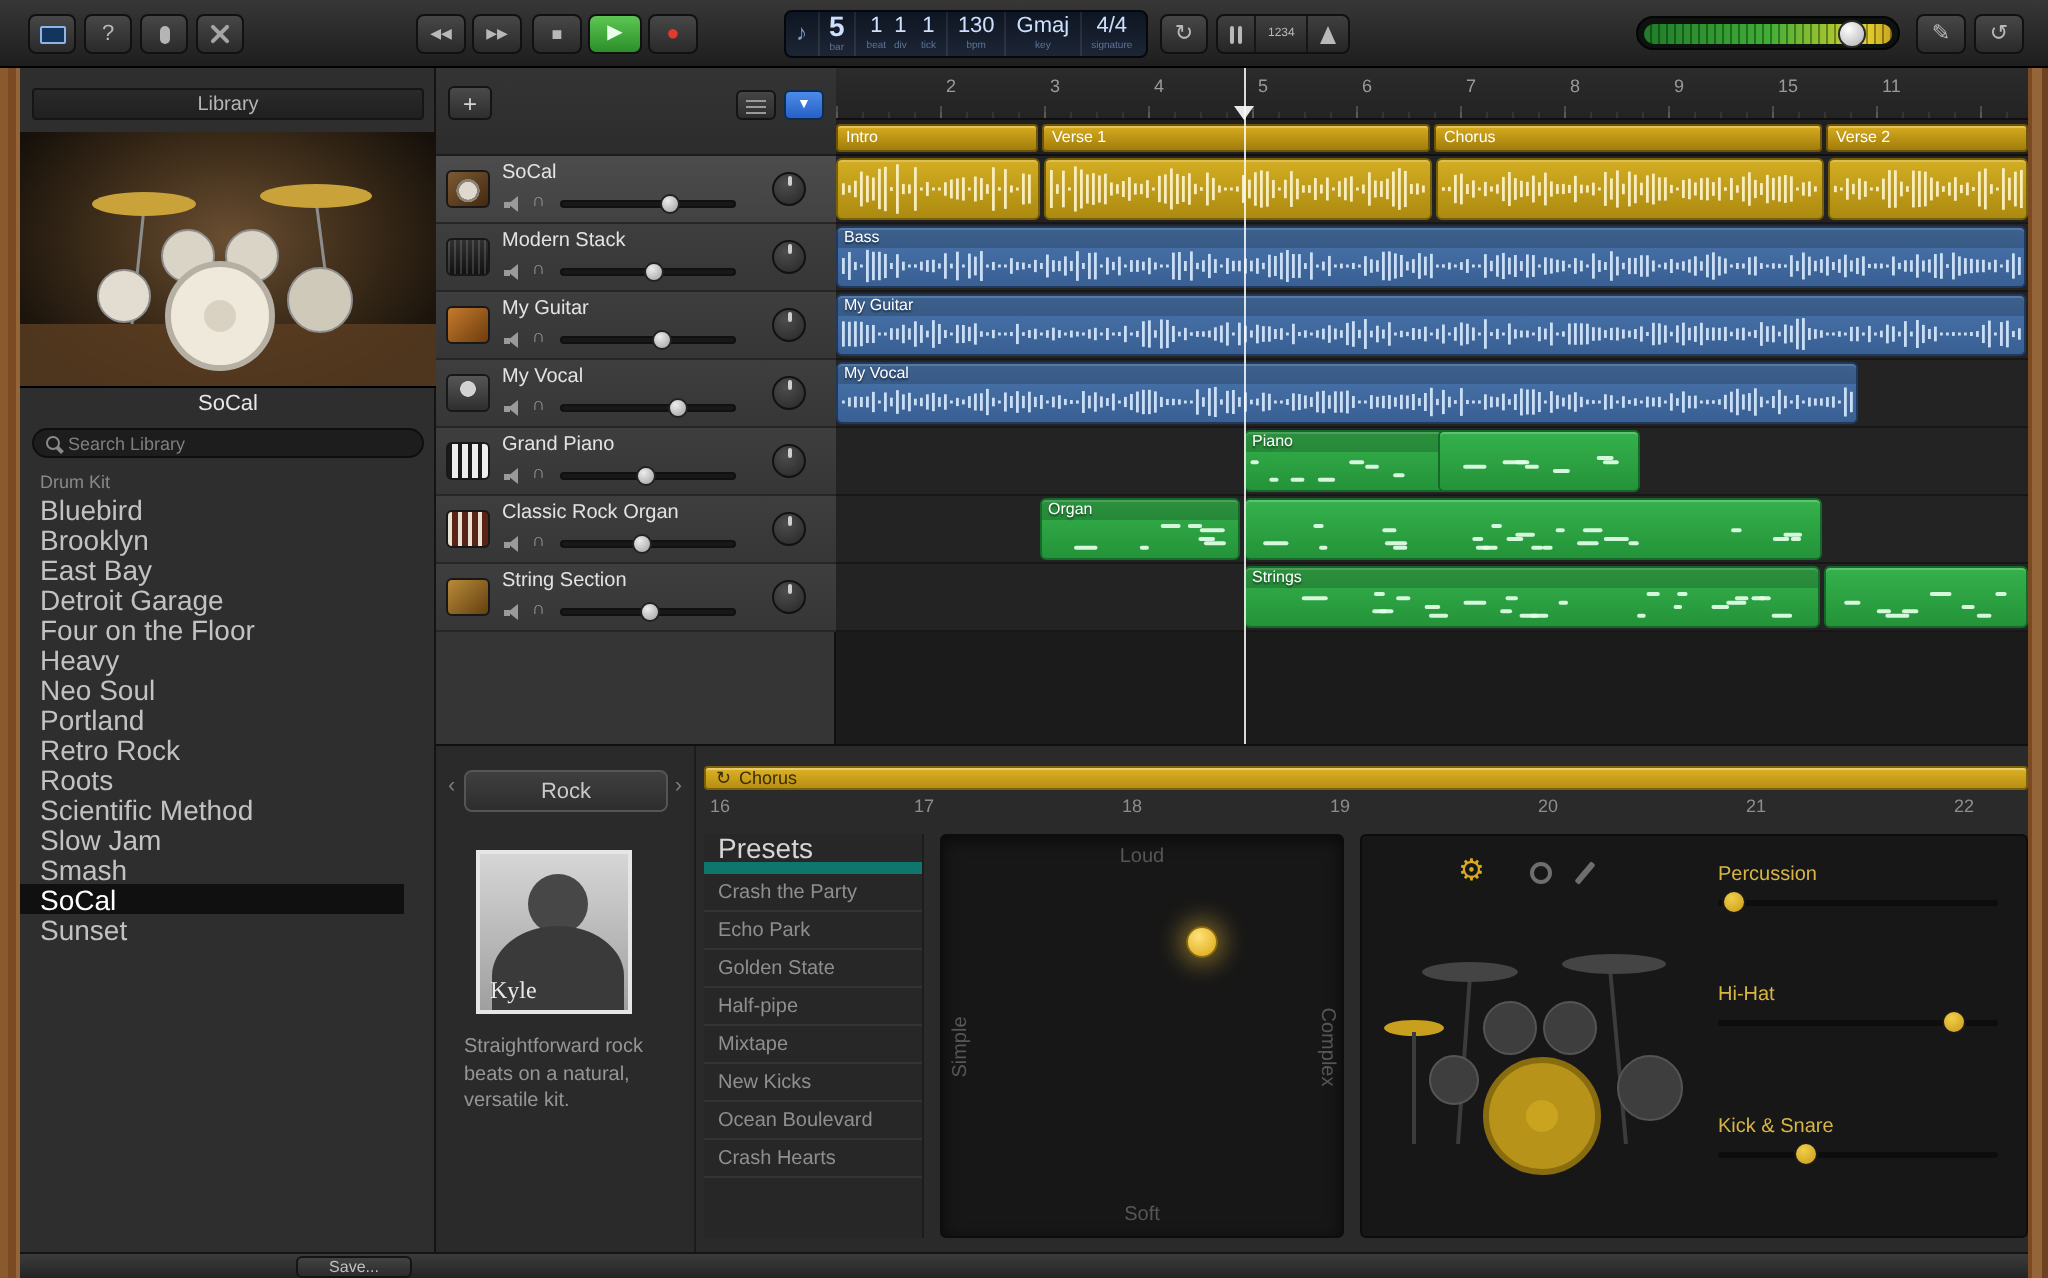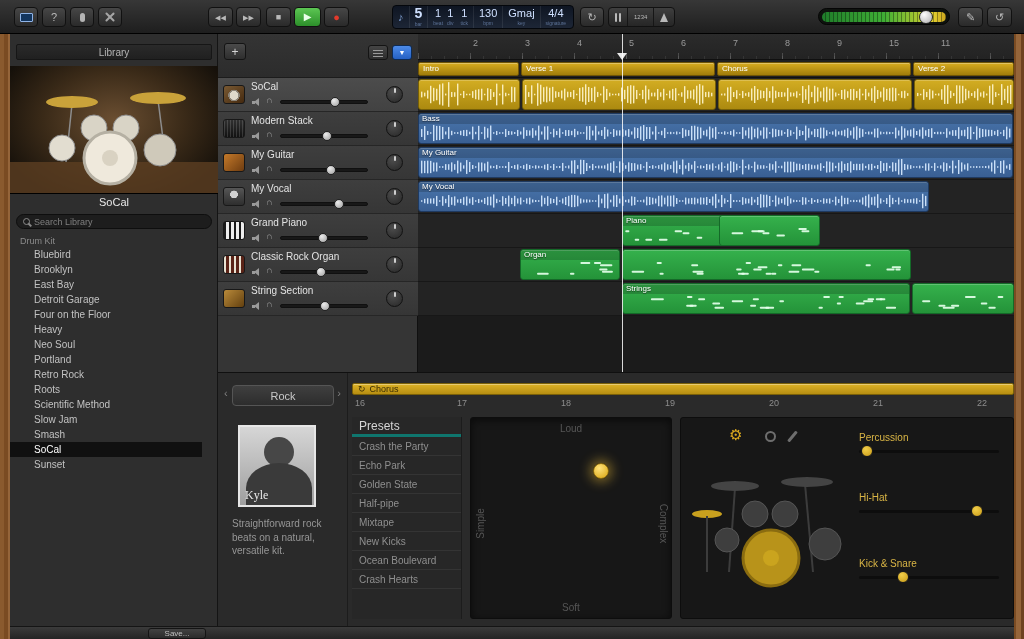--- a/index.html
+++ b/index.html
@@ -44,21 +44,21 @@
   background:radial-gradient(ellipse at 50% 42%,#6a4e31 0%,#3a2a18 48%,#15100a 85%);border-bottom:1px solid #000}
 #libcap{position:absolute;left:0;top:162px;width:208px;text-align:center;color:#e8e8e8;font-size:11px}
 #search{position:absolute;left:6px;top:180px;width:196px;height:15px;border-radius:8px;background:#1d1d1d;
   border:1px solid #0e0e0e;display:flex;align-items:center;padding:0 6px;gap:4px}
 #search input{flex:1;background:transparent;border:none;outline:none;color:#bbb;font-size:9px}
 #search input::placeholder{color:#7f7f7f}
 .mag{width:7px;height:7px;border:1.5px solid #8a8a8a;border-radius:50%;position:relative;flex:none}
 .mag::after{content:"";position:absolute;width:4px;height:1.5px;background:#8a8a8a;transform:rotate(45deg);right:-3px;bottom:-1px}
 #liblist{position:absolute;left:0;top:200px;width:192px}
 .lgroup{height:13px;padding-left:10px;font-size:9px;color:#8a8a8a;display:flex;align-items:center}
-.litem{height:15px;padding-left:24px;font-size:10px;color:#c2c2c2;display:flex;align-items:center}
+.litem{height:15px;padding-left:10px;font-size:14px;color:#c2c2c2;display:flex;align-items:center}
 .litem.sel{background:#101010;color:#fff}
 
 #trackheads{position:absolute;left:218px;top:34px;width:200px;height:338px;background:#353535;border-right:1px solid #101010}
 #thtop{position:absolute;left:0;top:0;width:200px;height:44px;background:linear-gradient(#343434,#2c2c2c);border-bottom:1px solid #1c1c1c}
 .addbtn{position:absolute;left:6px;top:9px;width:22px;height:17px;border-radius:3px;background:linear-gradient(#4a4a4a,#2e2e2e);
   border:1px solid #141414;color:#d5d5d5;font-size:12px;display:flex;align-items:center;justify-content:center}
 .viewbtn{position:absolute;top:11px;width:20px;height:15px;border-radius:3px;display:flex;align-items:center;justify-content:center}
 .viewbtn.gray{background:linear-gradient(#454545,#2d2d2d);border:1px solid #141414}
 .viewbtn.blue{background:linear-gradient(#4d8be8,#2561c4);border:1px solid #0d2b55;color:#fff;font-size:7px}
 .bars{width:10px;height:8px;background:repeating-linear-gradient(0deg,#9a9a9a 0 1px,transparent 1px 3px)}
@@ -118,21 +118,21 @@
 #photo{position:absolute;left:20px;top:52px;width:78px;height:82px;background:linear-gradient(#d6d6d6,#9f9f9f);border:2px solid #e6e6e6;overflow:hidden}
 #photo .head{position:absolute;left:24px;top:10px;width:30px;height:30px;border-radius:50%;background:#474747}
 #photo .body{position:absolute;left:6px;top:36px;width:66px;height:50px;border-radius:50% 50% 0 0;background:#3a3a3a}
 #sig{position:absolute;left:5px;bottom:2px;font-family:"Liberation Serif",serif;font-size:12px;color:#e9e9e9;z-index:2}
 #desc{position:absolute;left:14px;top:144px;width:104px;font-size:10px;line-height:1.35;color:#969696}
 #eruler{position:absolute;left:134px;top:8px;width:662px;height:28px}
 #chorusbar{position:absolute;left:0;top:2px;width:662px;height:12px;border-radius:2px;background:linear-gradient(#ddb226,#b78e12);
   border:1px solid #7a6008;color:#3a2d04;font-size:9px;display:flex;align-items:center;gap:4px;padding:0 5px;box-shadow:inset 0 1px rgba(255,255,255,.35)}
 .enum{position:absolute;top:17px;font-size:9px;color:#8d8d8d}
 #presets{position:absolute;left:134px;top:44px;width:110px;height:202px;background:#272727;border-right:1px solid #1c1c1c}
-.phead{height:20px;display:flex;align-items:center;padding-left:7px;font-size:12px;color:#d6d6d6;border-bottom:3px solid #0f766e}
+.phead{height:20px;display:flex;align-items:center;padding-left:7px;font-size:14px;color:#d6d6d6;border-bottom:6px solid #0f766e}
 .pitem{height:19px;display:flex;align-items:center;padding-left:7px;font-size:10px;color:#8f8f8f;border-bottom:1px solid #343434}
 #xypad{position:absolute;left:252px;top:44px;width:202px;height:202px;background:#171717;border-radius:3px;border:1px solid #0d0d0d;
   box-shadow:inset 0 2px 8px rgba(0,0,0,.6)}
 .xylab{position:absolute;font-size:10px;color:#565656}
 #puck{position:absolute;left:122px;top:45px;width:16px;height:16px;border-radius:50%;
   background:radial-gradient(circle at 38% 30%,#ffe27a,#d9a510);box-shadow:0 0 12px 3px rgba(255,205,60,.45);border:1px solid #8a6a10}
 #drumpanel{position:absolute;left:462px;top:44px;width:334px;height:202px;background:#171717;border-radius:3px;border:1px solid #0d0d0d}
 .gear{position:absolute;left:48px;top:8px;font-size:15px;color:#d9a91f}
 .pico1{position:absolute;left:84px;top:13px;width:11px;height:11px;border:2px solid #6e6e6e;border-radius:50%}
 .pico2{position:absolute;left:110px;top:12px;width:3px;height:13px;background:#6e6e6e;border-radius:1px;transform:rotate(40deg)}

